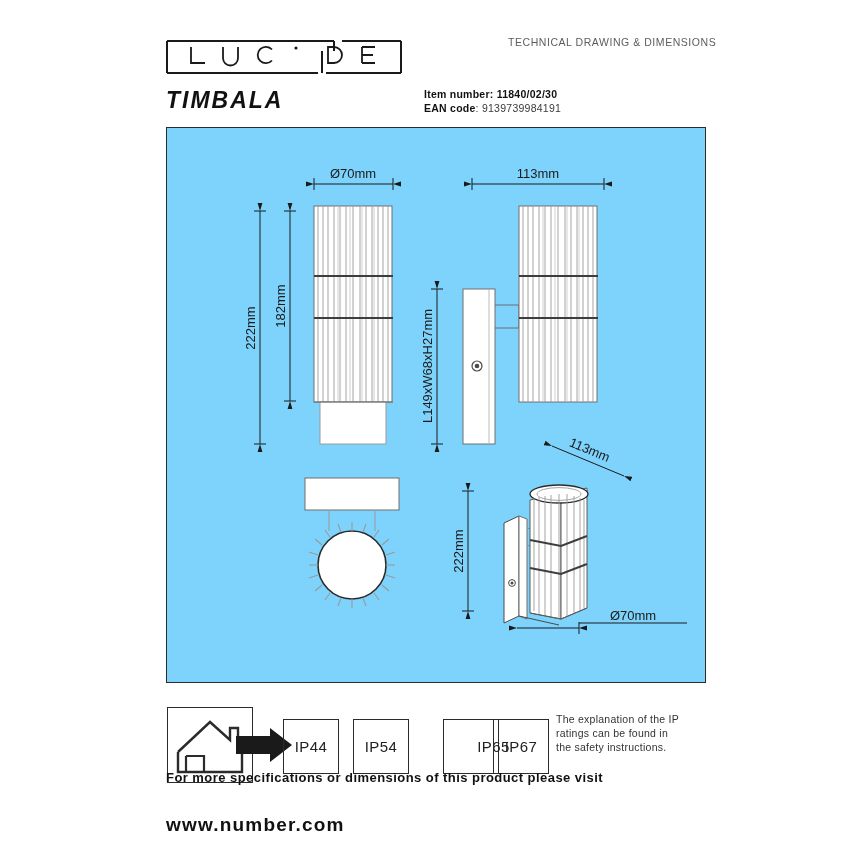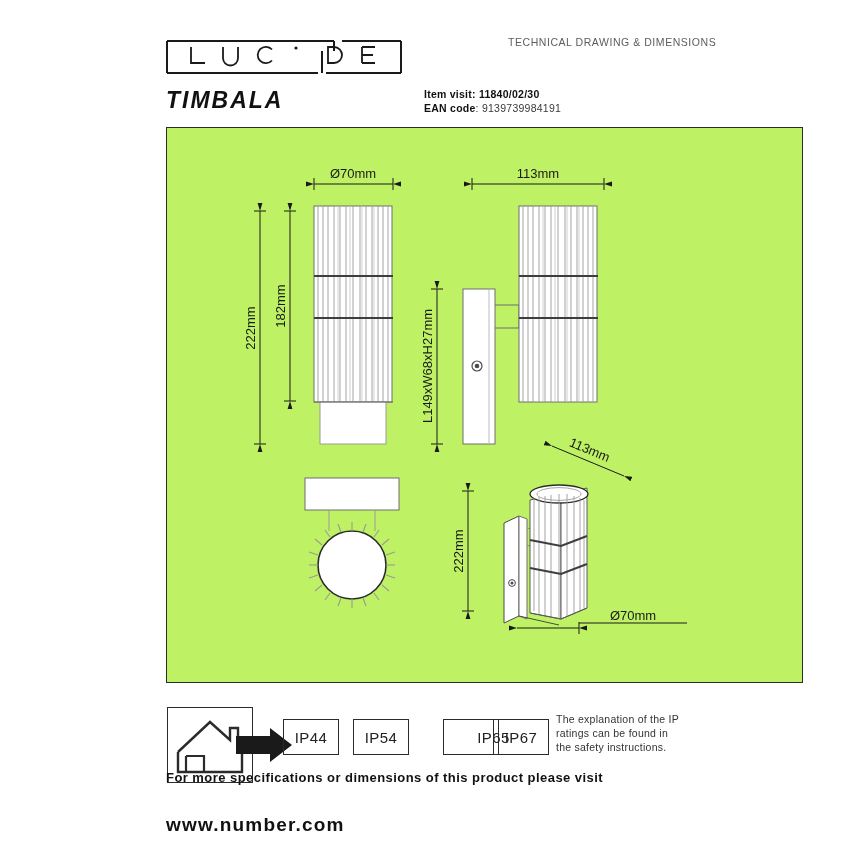--- a/index.html
+++ b/index.html
@@ -52,38 +52,38 @@
     letter-spacing: 0.25px;
     white-space: nowrap;
   }
   .lbl-bold { font-weight: bold; color: #111; }
   .lbl-val  { font-weight: normal; color: #3a3a3a; }
   #item-line .lbl-val { font-weight: bold; color:#111; }
 
   
   #drawing-frame {
     left: 166px; top: 127px;
-    width: 637px; height: 556px;
+    width: 540px; height: 556px;
     border: 1.6px solid #2b2b2b;
     box-sizing: border-box;
-    background: #bef264;
+    background: #7dd3fc;
   }
   #drawing-svg { display: block; }
 
   
   #house-box {
     left: 167px; top: 707px;
     width: 86px; height: 76px;
     border: 1.4px solid #2b2b2b;
     box-sizing: border-box;
   }
   #arrow-wrap { left: 236px; top: 728px; width: 62px; height: 34px; }
 
   .ip-box {
-    width: 56px; height: 36px;
+    width: 56px; height: 55px;
     border: 1.4px solid #2b2b2b;
     box-sizing: border-box;
     display: flex; align-items: center; justify-content: center;
     font-size: 15px; letter-spacing: 0.4px; color: #222;
     top: 719px;
   }
   #ip-box-0 { left: 283px; }
   #ip-box-1 { left: 353px; }
   #ip-box-2 { left: 443px; padding-left: 45px; }
   #ip-box-3 { left: 493px; justify-content: center; }
@@ -129,21 +129,21 @@
     <path d="M150 11 V27 H156 a8 8 0 0 0 0 -16 Z" stroke="#1a1a1a" stroke-width="1.8" fill="none" transform="translate(12,0)"></path>
 
     <path d="M196 11 H209 M196 11 V27 M196 19 H207 M196 27 H209" stroke="#1a1a1a" stroke-width="1.8" fill="none"></path>
   </svg>
 </div>
 
 <div class="abs" id="tech-caption">TECHNICAL DRAWING &amp; DIMENSIONS</div>
 
 <div class="abs" id="product-title">TIMBALA</div>
 
-<div class="abs" id="item-line"><span class="lbl-bold">Item visit:</span><span class="lbl-val"> 11840/02/30</span></div>
+<div class="abs" id="item-line"><span class="lbl-bold">Item number:</span><span class="lbl-val"> 11840/02/30</span></div>
 
 <div class="abs" id="ean-line"><span class="lbl-bold">EAN code</span><span class="lbl-val">: 9139739984191</span></div>
 
 <div class="abs" id="drawing-frame">
 <svg id="drawing-svg" width="533" height="553" viewBox="0 0 533 553">
   <defs>
     <marker id="ar-s" markerWidth="9" markerHeight="9" refX="8" refY="3" orient="auto" markerUnits="strokeWidth">
       <path d="M8,3 L0,0.6 L0,5.4 Z" fill="#1a1a1a"></path>
     </marker>
     <marker id="ar-e" markerWidth="9" markerHeight="9" refX="1" refY="3" orient="auto" markerUnits="strokeWidth">

